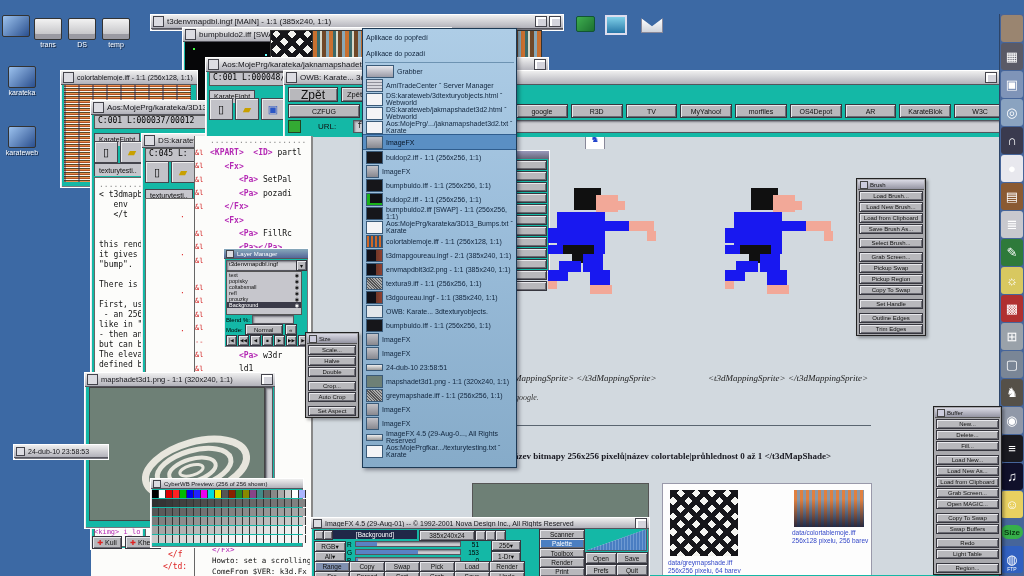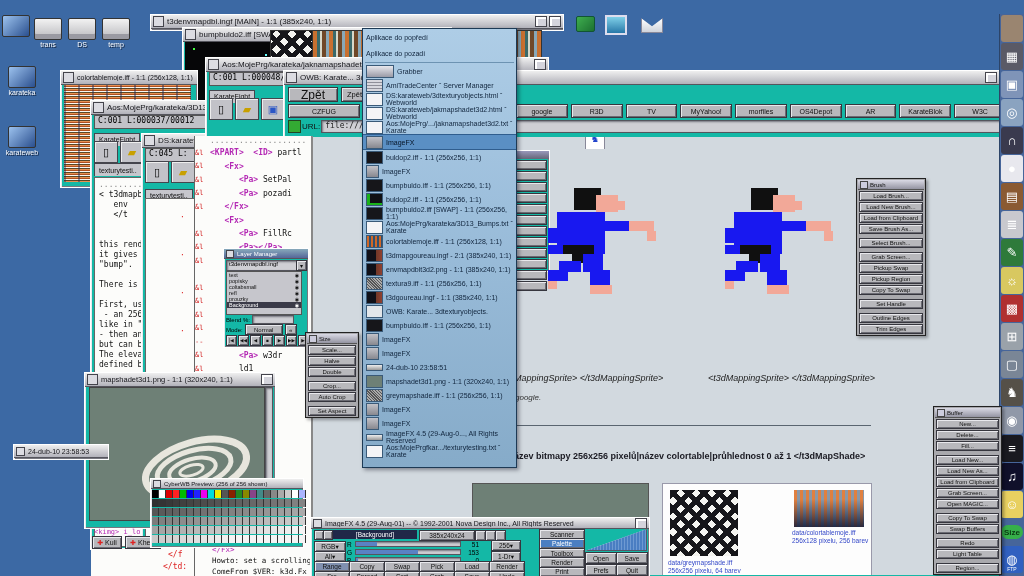--- a/index.html
+++ b/index.html
@@ -64,21 +64,21 @@
   .dicon .img{width:26px;height:20px;margin:0 auto;background:linear-gradient(#f2f2f2,#b9b9bd);
               border:1px solid #333;border-radius:2px;box-shadow:inset 0 -5px 0 #9a9aa2;}
   .dicon .img.blue{background:linear-gradient(135deg,#9cc2ee,#2a4f8e);box-shadow:none;}
   .dicon .lbl{font-size:7px;color:#fff;text-shadow:1px 1px 0 #10203a;margin-top:1px;}
   
   #dock{position:absolute;right:0;top:14px;width:24px;height:562px;background:#46659a;
         border-left:1px solid #2c4468;}
   .dcell{width:22px;height:27px;margin:1px;display:flex;align-items:center;justify-content:center;
          font-size:13px;color:#fff;border-radius:3px;}
   
-  .serif{font-family:Liberation Sans, sans-serif;}
+  .serif{font-family:Liberation Serif, serif;}
   .swatch{width:6px;height:8px;flex:none;border-right:1px solid #333;}
   .bookmark{flex:1;height:12px;font-size:7px;}
   .lattice{background:
      repeating-linear-gradient(45deg,#16161a 0 5px,rgba(0,0,0,0) 5px 11px),
      repeating-linear-gradient(-45deg,#16161a 0 5px,rgba(0,0,0,0) 5px 11px),#f4f4f0;}
   .coltab{background:
      linear-gradient(rgba(18,28,58,0) 25%,rgba(18,28,58,.88)),
      repeating-linear-gradient(90deg,#e08040 0 3px,#8a98a8 3px 6px);}
   .texstripes{background:repeating-linear-gradient(90deg,#c87030 0 4px,#3a6a6a 4px 7px,#d8d8c8 7px 9px,#704828 9px 13px,#88a8b8 13px 16px);}
   .colwin{background:
@@ -250,21 +250,21 @@
           <div class="bv bookmark">R3D</div>
           <div class="bv bookmark">TV</div>
           <div class="bv bookmark">MyYahoo!</div>
           <div class="bv bookmark">morfiles</div>
           <div class="bv bookmark">OS4Depot</div>
           <div class="bv bookmark">AR</div>
           <div class="bv bookmark">KarateBlok</div>
           <div class="bv bookmark">W3C</div>
         </span>
     </div>
-    <div class="abs" style="left:4px;top:48px;width:718px;height:15px;display:flex;align-items:center;gap:1px;">
+    <div class="abs" style="left:4px;top:48px;width:718px;height:15px;display:flex;align-items:center;gap:17px;">
       <span style="width:11px;height:11px;background:#3a3;border:1px solid #242;"></span>
       <span style="font-size:8px;color:#111;">URL:</span>
       <span class="inset mono" style="flex:1;height:11px;font-size:8px;padding-left:3px;color:#222;">file:///DS kara</span>
     </div>
 
     <div class="abs" style="left:2px;top:66px;width:725px;height:438px;background:#d2d9df;overflow:hidden;">
       <div class="abs" style="left:299px;top:-5px;width:18px;height:16px;background:#fff;border:1px solid #889;border-bottom:none;color:#2244cc;font-size:10px;text-align:center;">♞</div>
 
       <div class="win" style="left:225px;top:13px;width:37px;height:120px;">
         <div style="height:8px;background:linear-gradient(#99b,#667);"></div>

